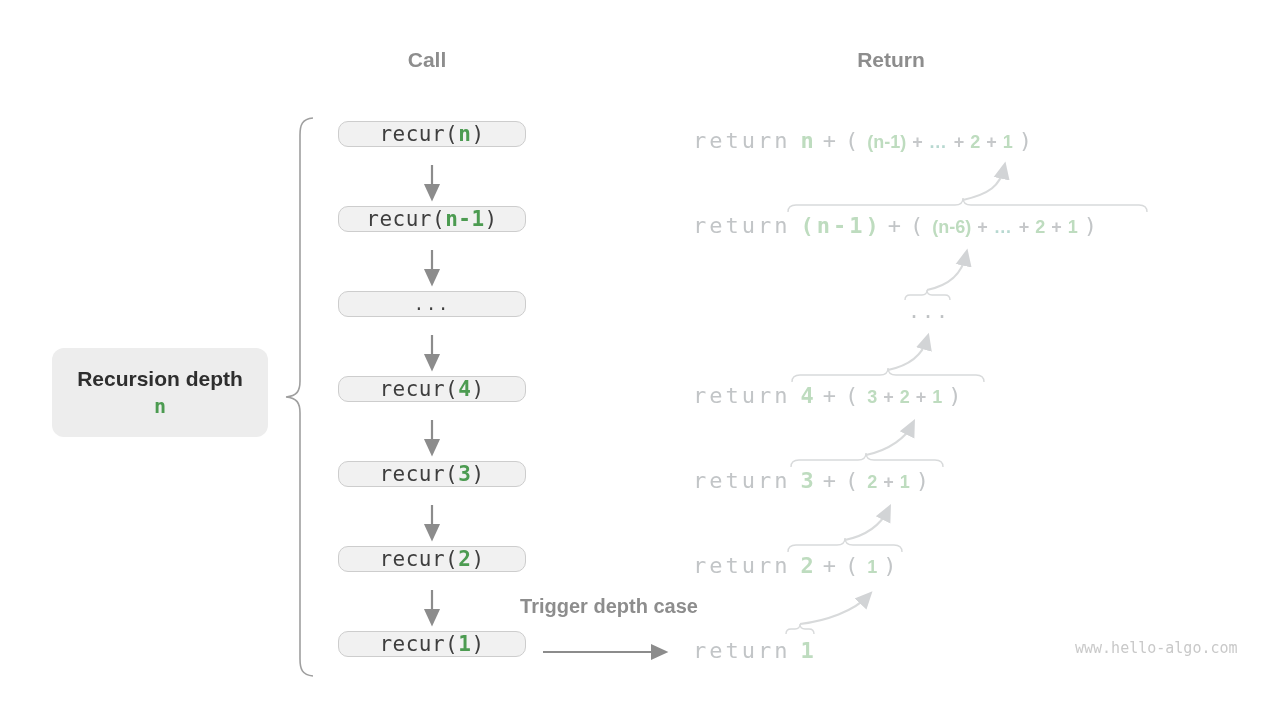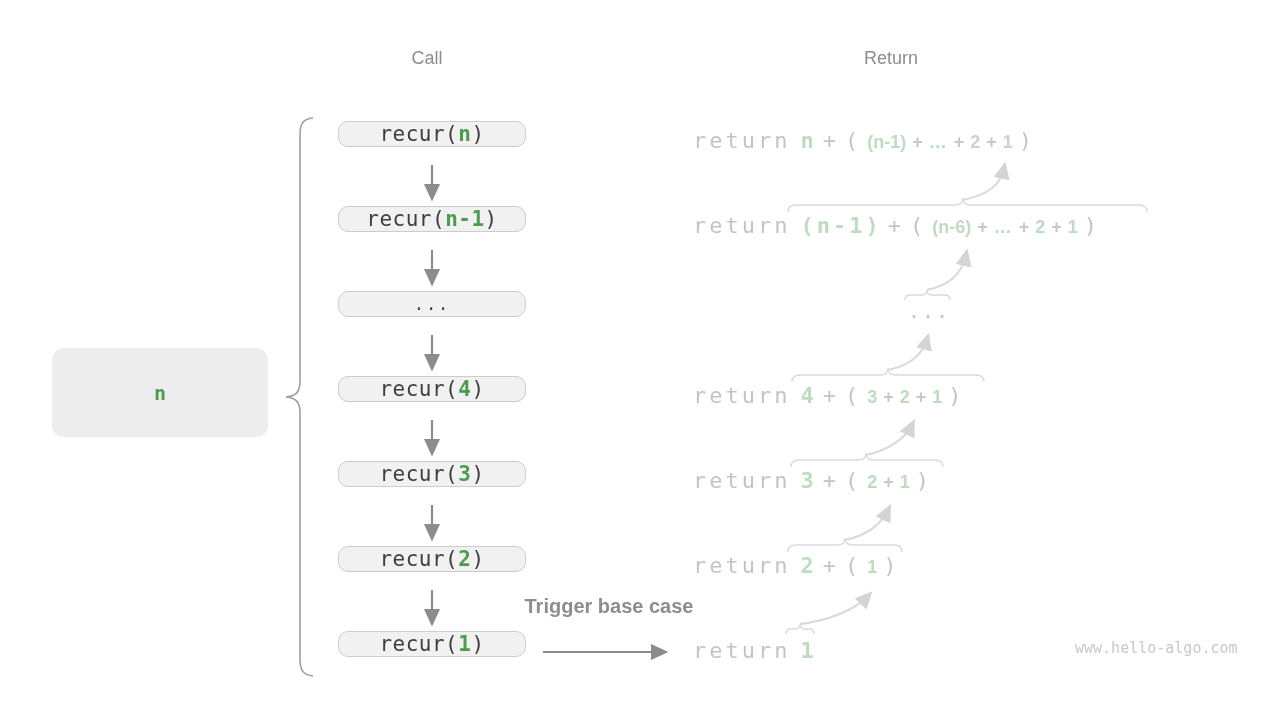--- a/index.html
+++ b/index.html
@@ -18,21 +18,21 @@
     --brace-gray:#9f9f9f;
     --watermark-gray:#c9c9c9;
   }
   html,body{margin:0;padding:0;}
   body{
     width:1280px;height:720px;background:#ffffff;position:relative;
     overflow:hidden;font-family:"Liberation Sans",sans-serif;
   }
   .abs{position:absolute;}
   .col-header{
-    font-size:18px;font-weight:normal;color:var(--header-gray);
+    font-size:21px;font-weight:bold;color:var(--header-gray);
     text-align:center;width:140px;
   }
   
   .call-box{
     position:absolute;left:338px;width:188px;height:26px;
     box-sizing:border-box;background:var(--box-bg);
     border:1.5px solid var(--box-border);border-radius:10px;
     display:flex;align-items:center;justify-content:center;
     font-family:"DejaVu Sans Mono",monospace;font-size:21px;
     color:var(--box-text);letter-spacing:0.5px;
@@ -122,24 +122,25 @@
     <path d="M866,455 C890,450 906,437 912,425" marker-end="url(#arrowLight)"></path>
     <path d="M845,540 C869,535 882,522 888,510" marker-end="url(#arrowLight)"></path>
     <path d="M800,624 C826,621 854,611 868,596" marker-end="url(#arrowLight)"></path>
   </g>
 </svg>
 
 <div class="abs col-header" style="left:357px;top:48px">Call</div>
 <div class="abs col-header" style="left:821px;top:48px">Return</div>
 
 <div class="abs depth-box">
+  <span class="depth-title">Recursion depth</span>
   <span class="depth-value">n</span>
 </div>
 
-<div class="abs trigger-label">Trigger base case</div>
+<div class="abs trigger-label">Trigger depth case</div>
 
 <div id="call-column">
     <div class="call-box" style="top: 121px;">
       <span>recur(</span>
       <span class="param">n</span>
       <span>)</span>
     </div>
     <div class="call-box" style="top: 206px;">
       <span>recur(</span>
       <span class="param">n-1</span>

